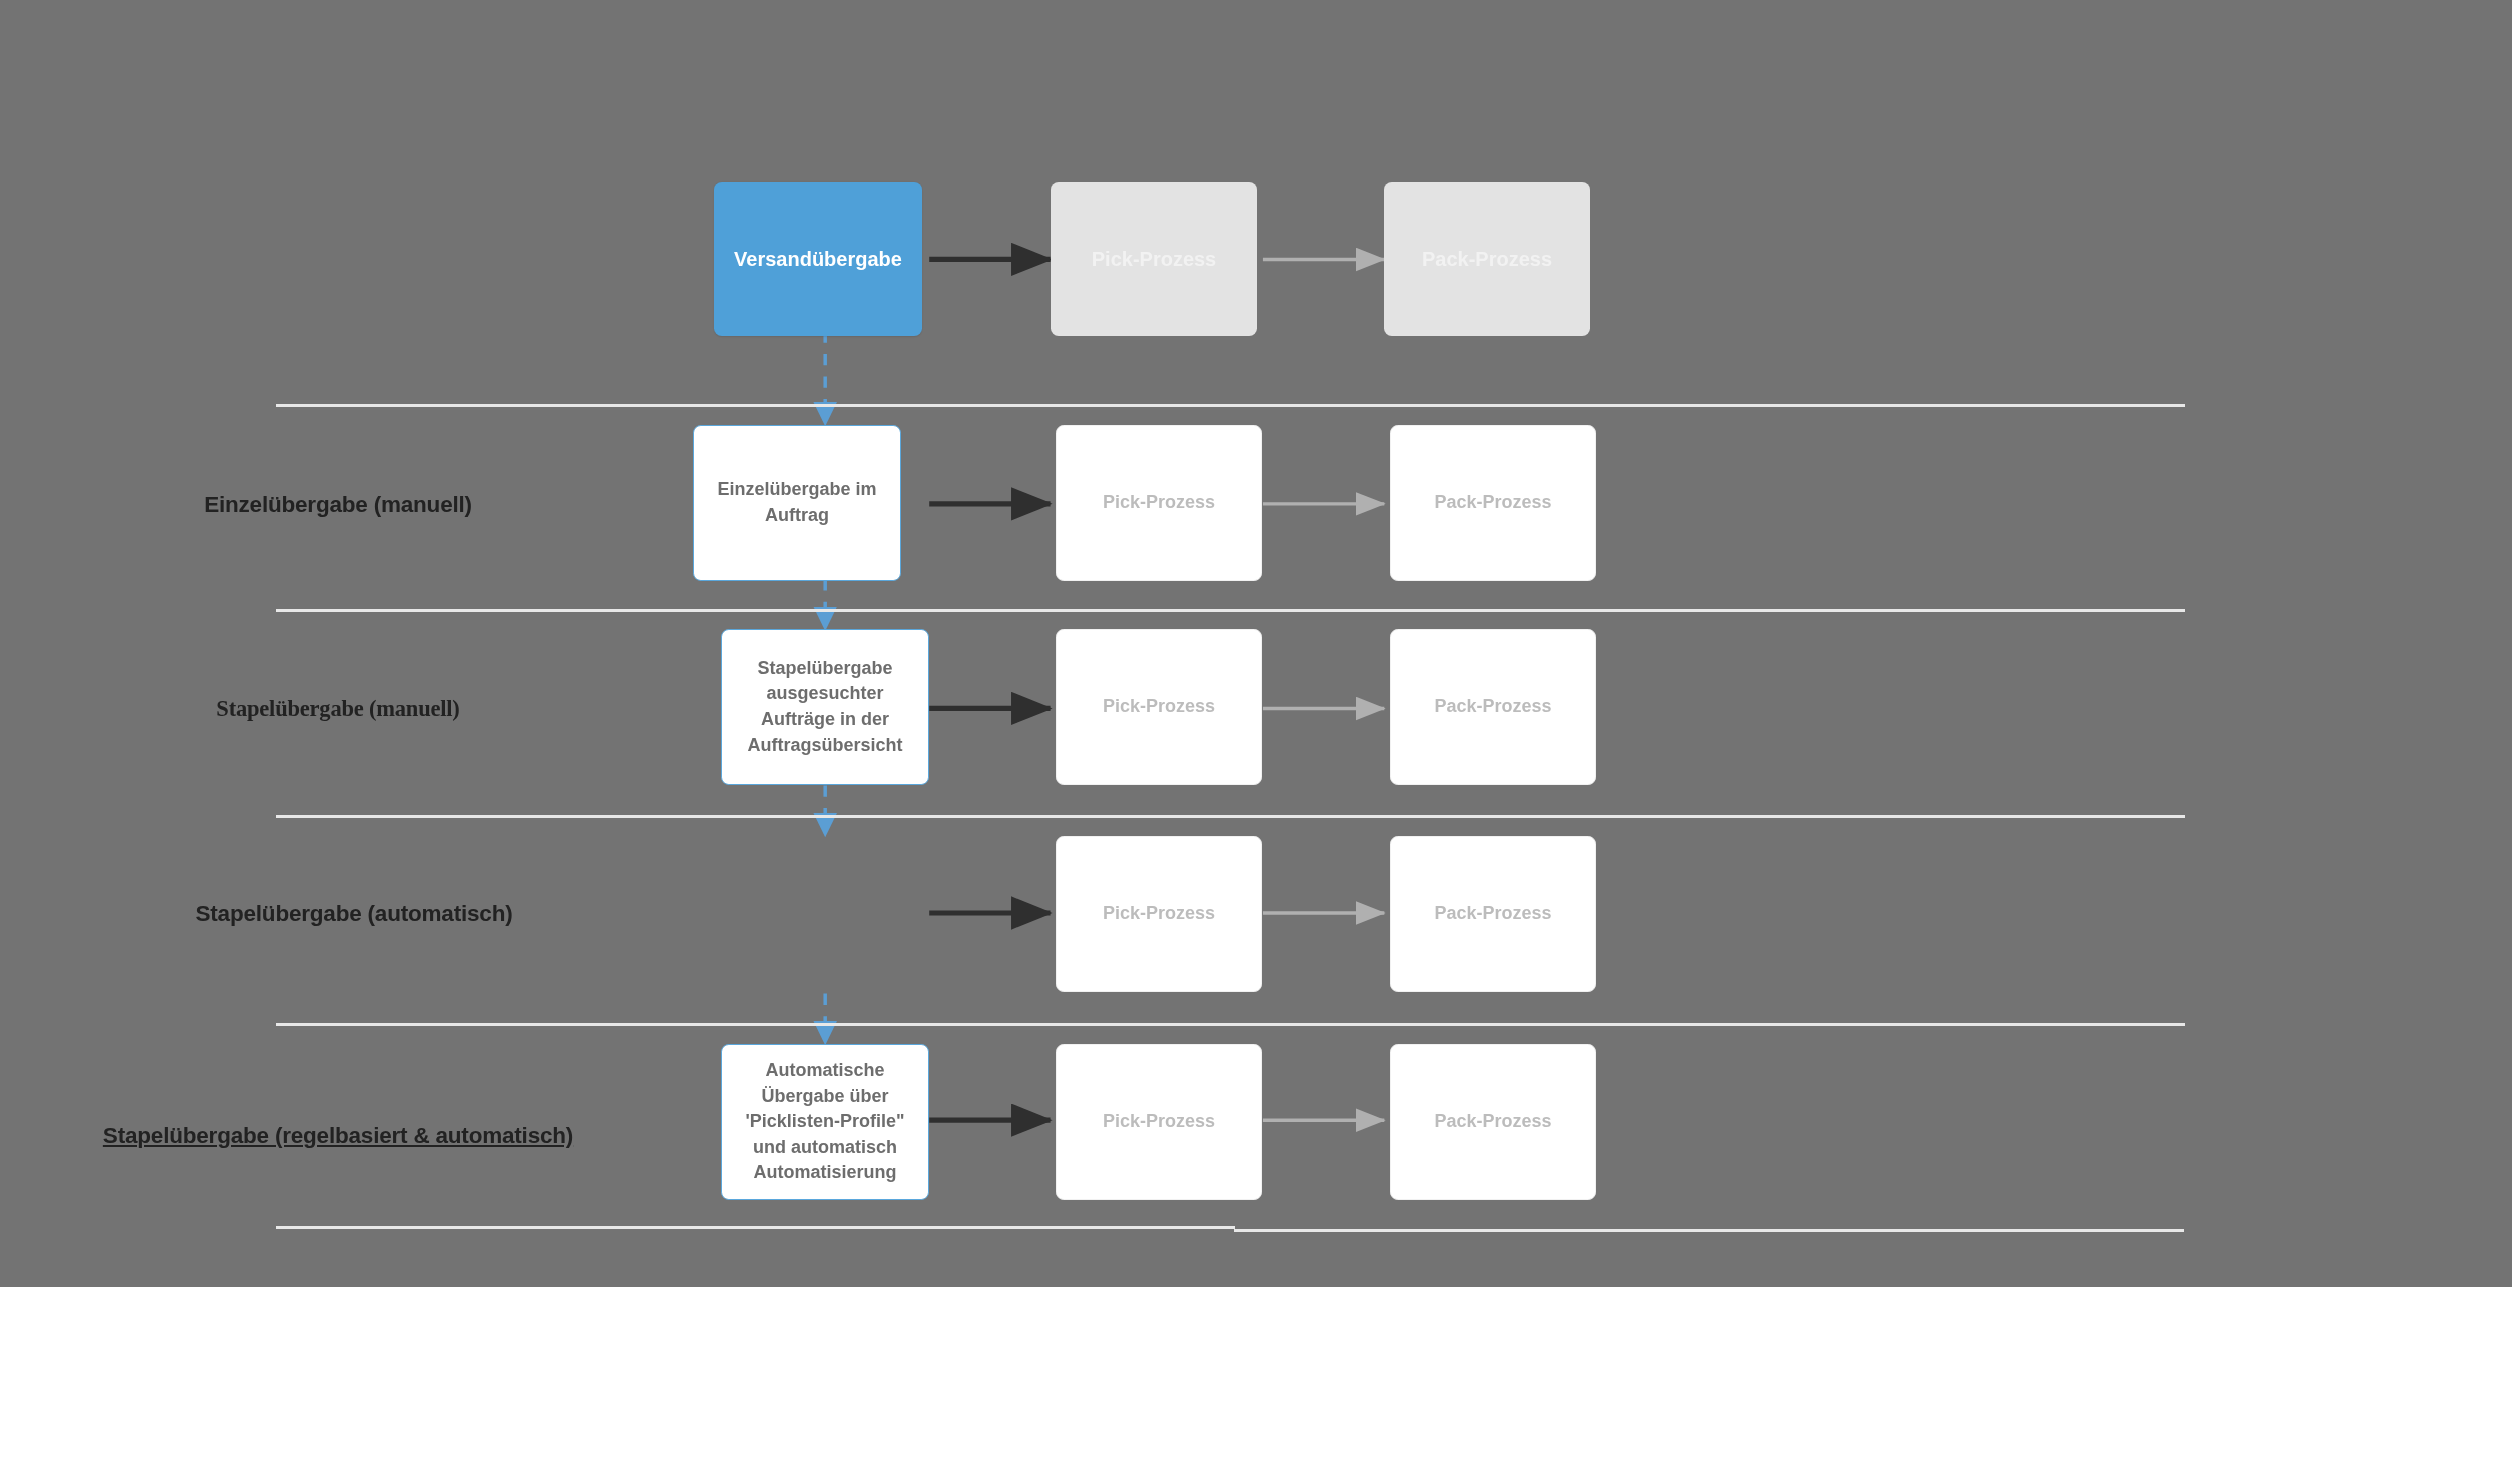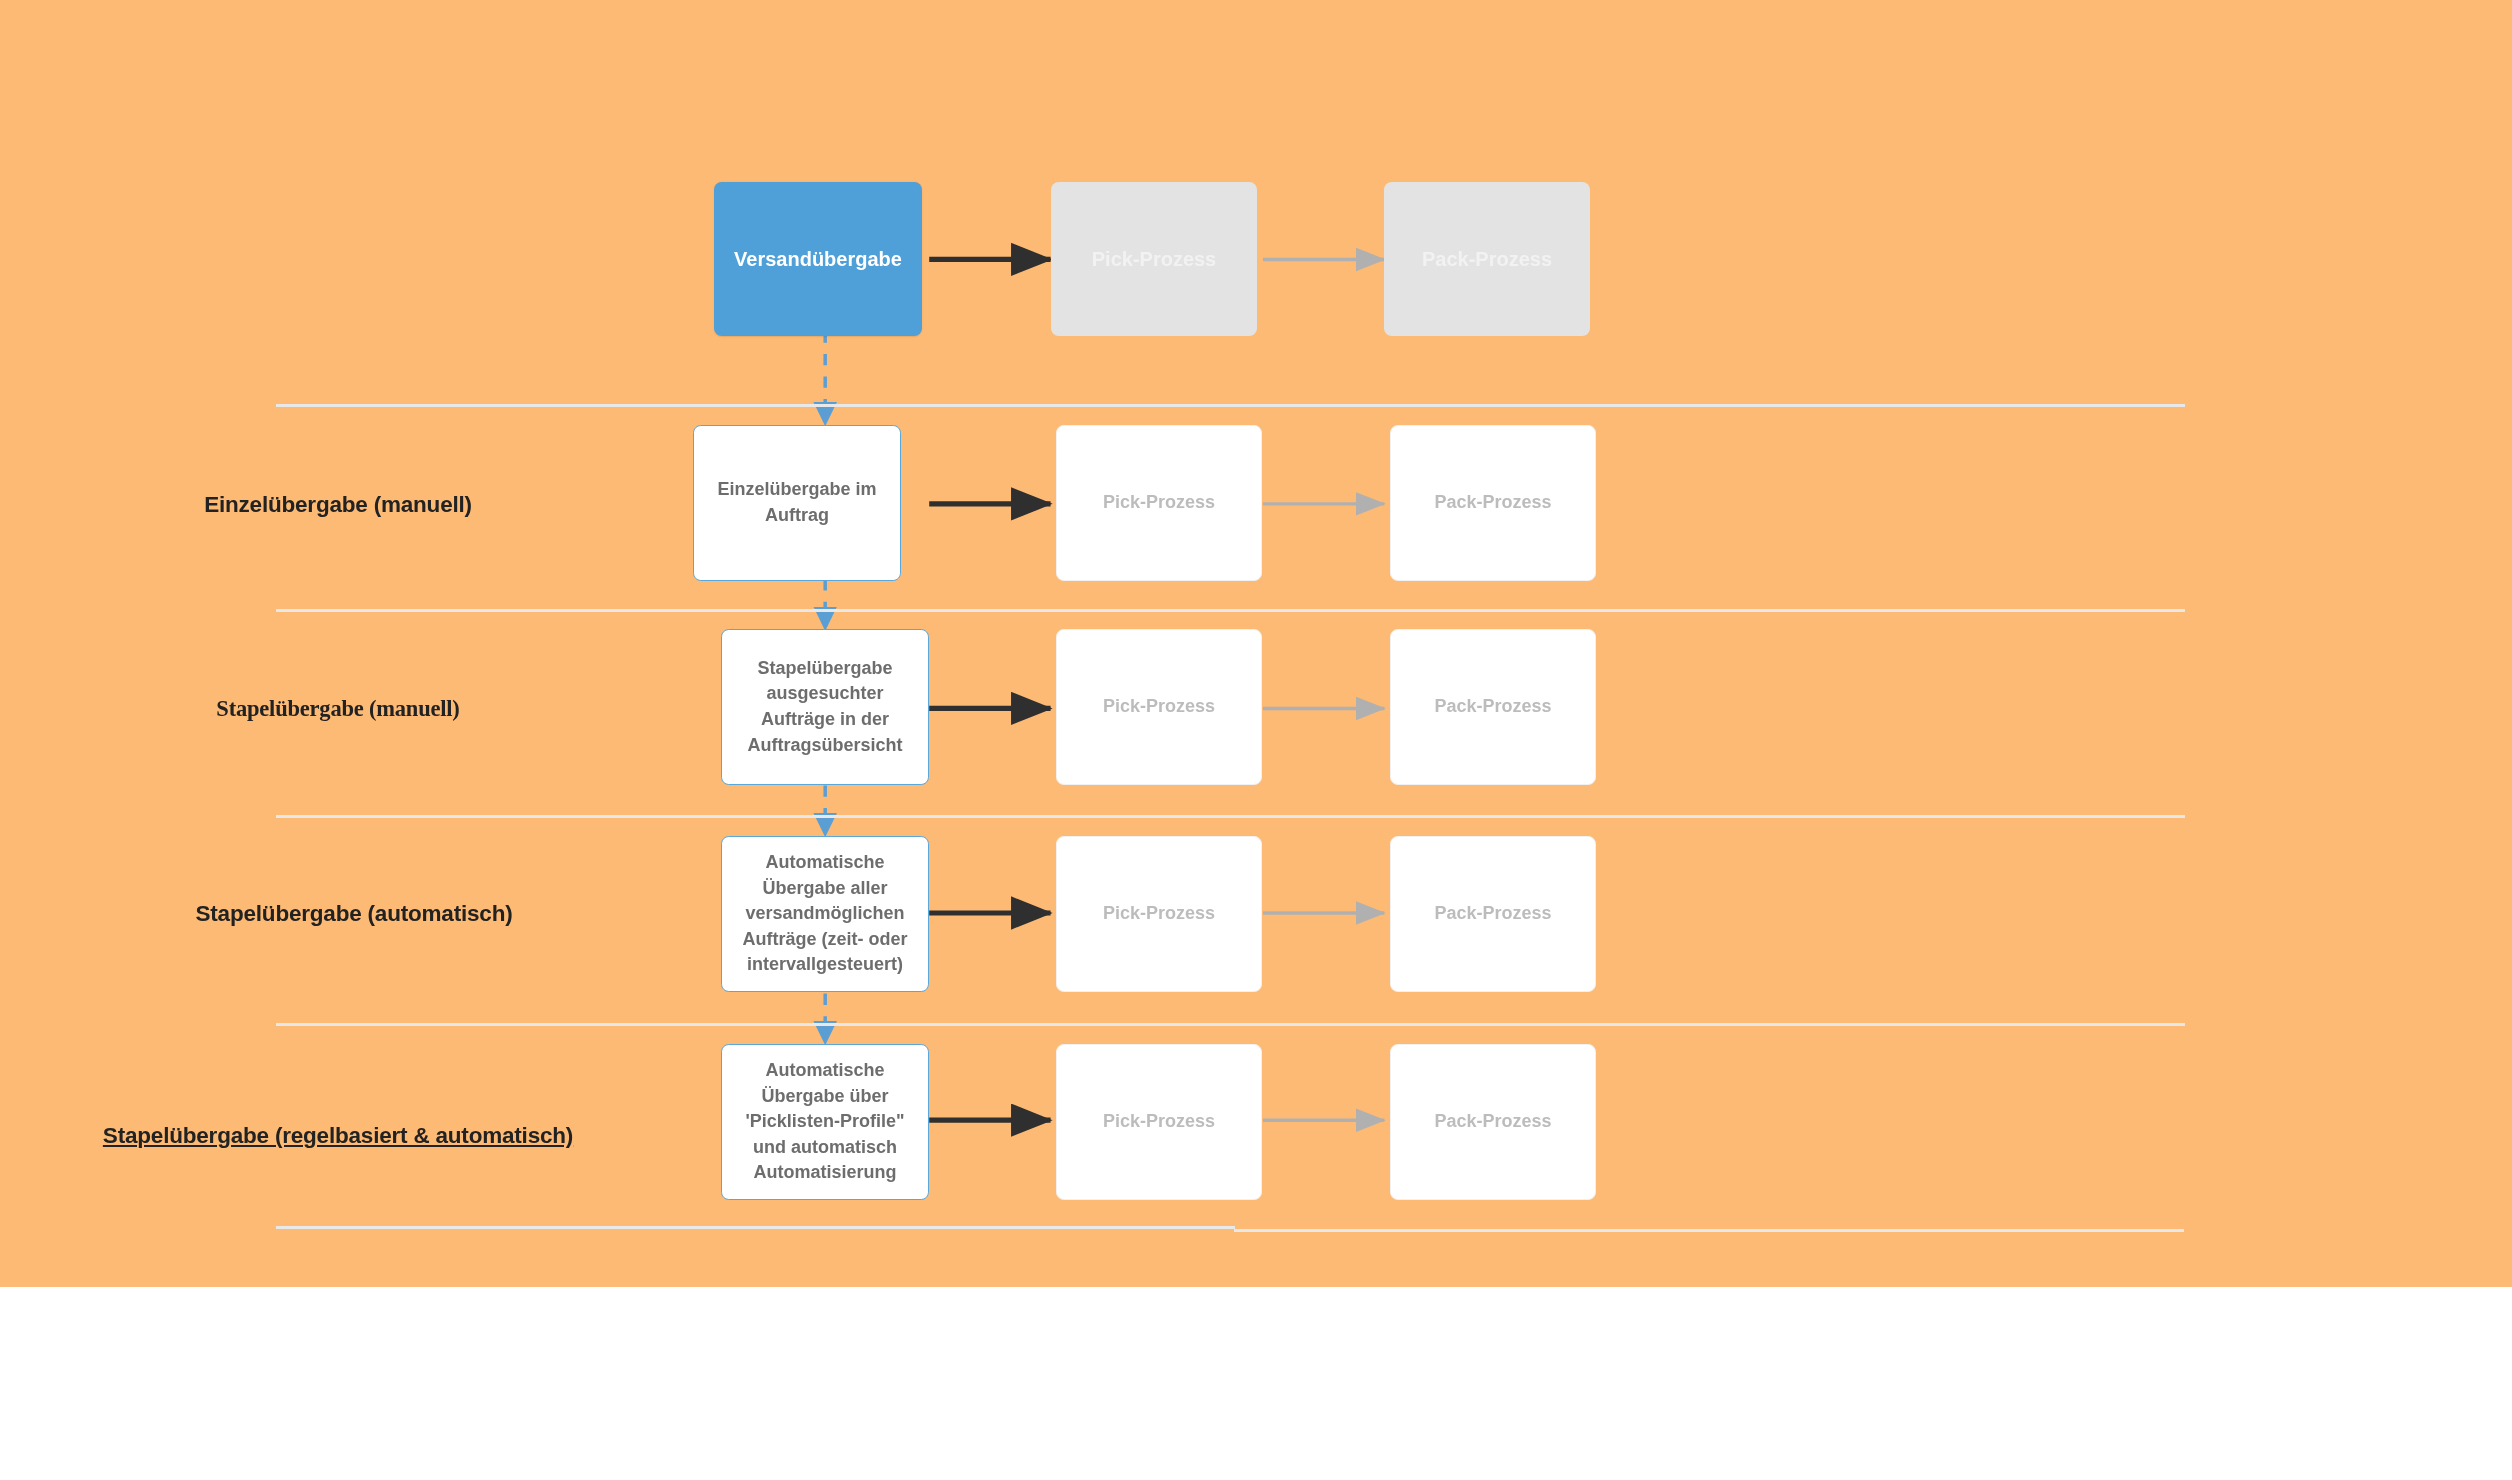--- a/index.html
+++ b/index.html
@@ -7,21 +7,21 @@
     padding: 0;
     background: #ffffff;
   }
   body {
     font-family: "Liberation Sans", sans-serif;
   }
   #stage {
     position: relative;
     width: 2512px;
     height: 1287px;
-    background: #fdba74;
+    background: #737373;
     overflow: hidden;
   }
   #connectors {
     position: absolute;
     left: 0;
     top: 0;
     width: 2512px;
     height: 1481px;
     pointer-events: none;
   }
@@ -145,21 +145,20 @@
   <div class="row-label" style="left:78px; top:695px; width:520px;font-family:Liberation Serif, serif;">Stapelübergabe (manuell)</div>
 
   <div class="box box-step" style="left:721px; top:629px; width:208px; height:156px;">Stapelübergabe ausgesuchter Aufträge in der Auftragsübersicht</div>
 
   <div class="box box-ghost-outline" style="left:1056px; top:629px; width:206px; height:156px;">Pick-Prozess</div>
 
   <div class="box box-ghost-outline" style="left:1390px; top:629px; width:206px; height:156px;">Pack-Prozess</div>
 
   <div class="row-label" style="left:94px; top:900px; width:520px;">Stapelübergabe (automatisch)</div>
 
-  <div class="box box-step" style="left:721px; top:836px; width:208px; height:156px;">Automatische Übergabe aller versandmöglichen Aufträge (zeit- oder intervallgesteuert)</div>
 
   <div class="box box-ghost-outline" style="left:1056px; top:836px; width:206px; height:156px;">Pick-Prozess</div>
 
   <div class="box box-ghost-outline" style="left:1390px; top:836px; width:206px; height:156px;">Pack-Prozess</div>
 
   <div class="row-label" style="left:78px; top:1122px; width:520px;text-decoration:underline;">Stapelübergabe (regelbasiert &amp; automatisch)</div>
 
   <div class="box box-step" style="left:721px; top:1044px; width:208px; height:156px;">Automatische Übergabe über 'Picklisten-Profile" und automatisch Automatisierung</div>
 
   <div class="box box-ghost-outline" style="left:1056px; top:1044px; width:206px; height:156px;">Pick-Prozess</div>

